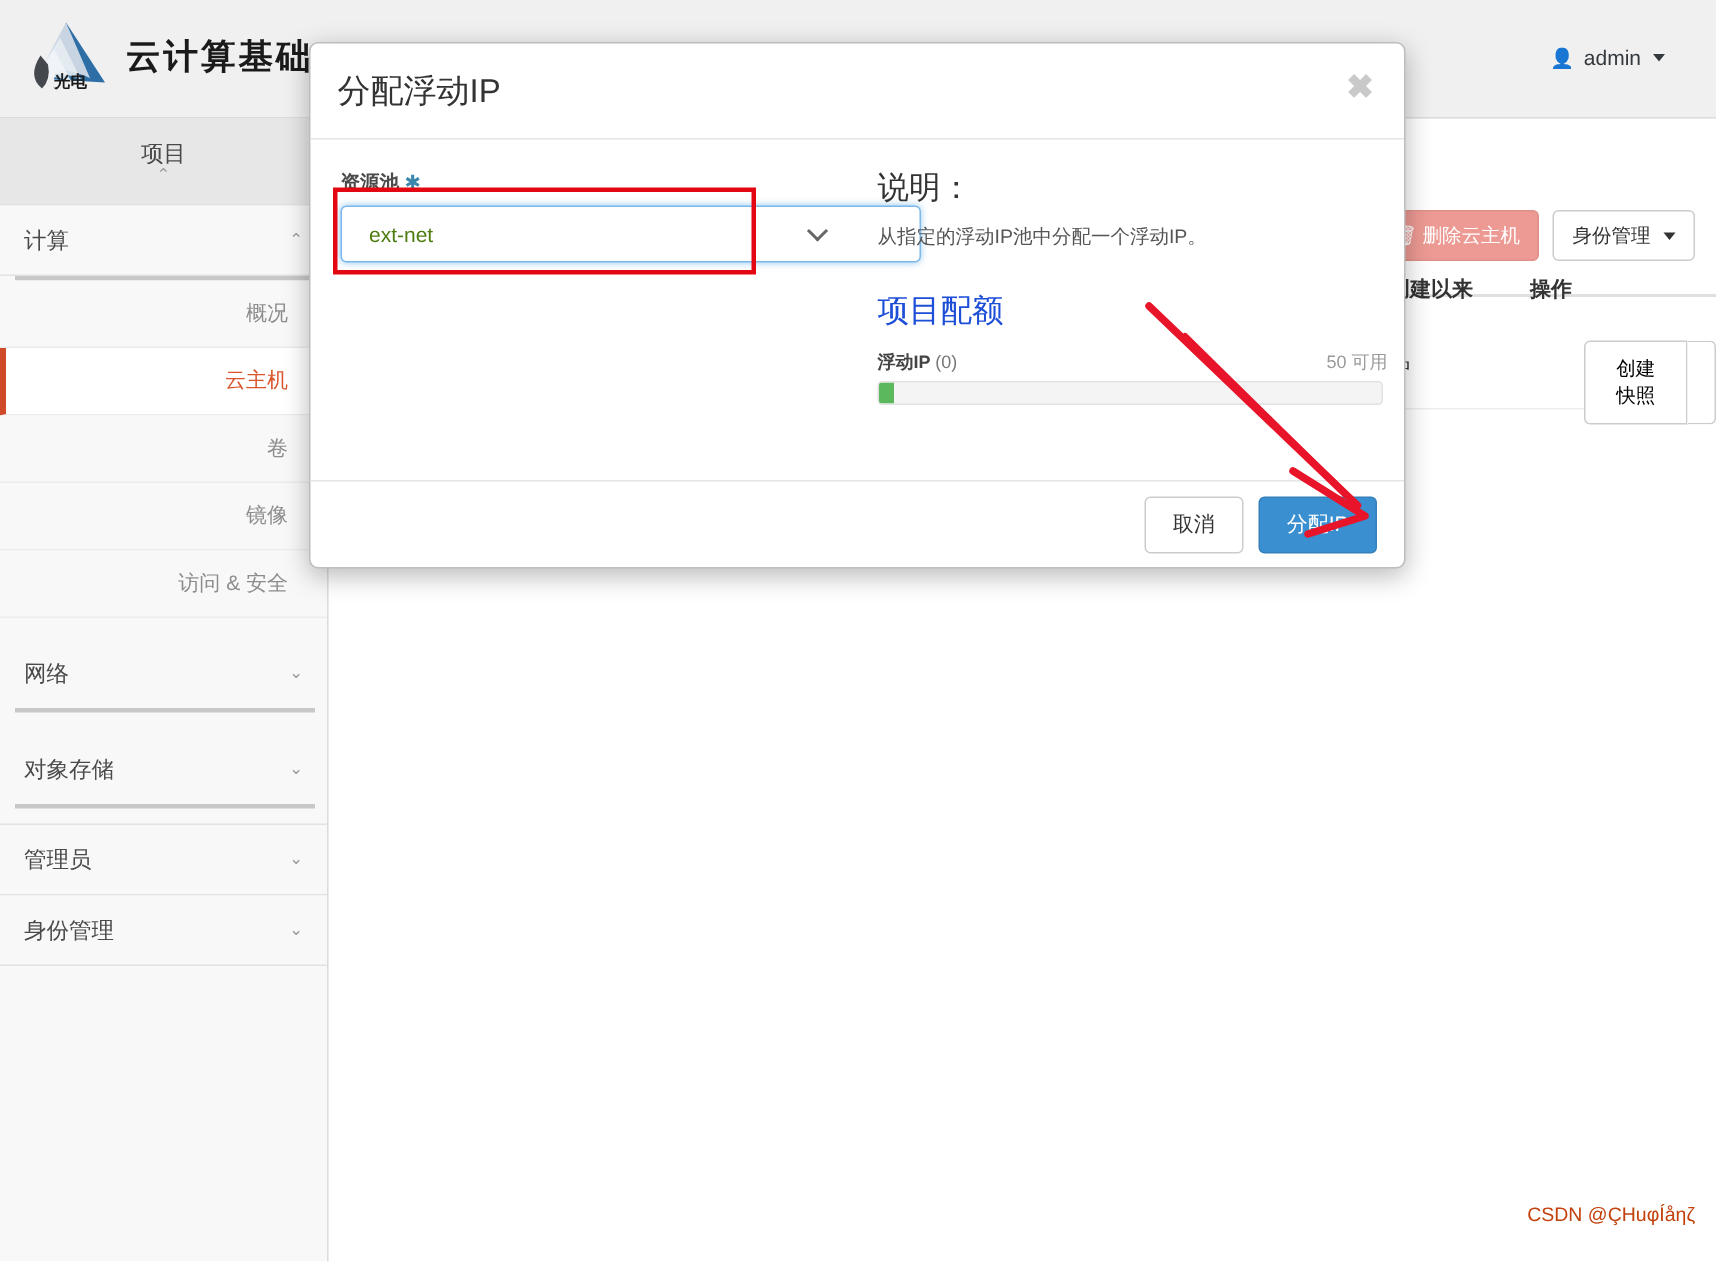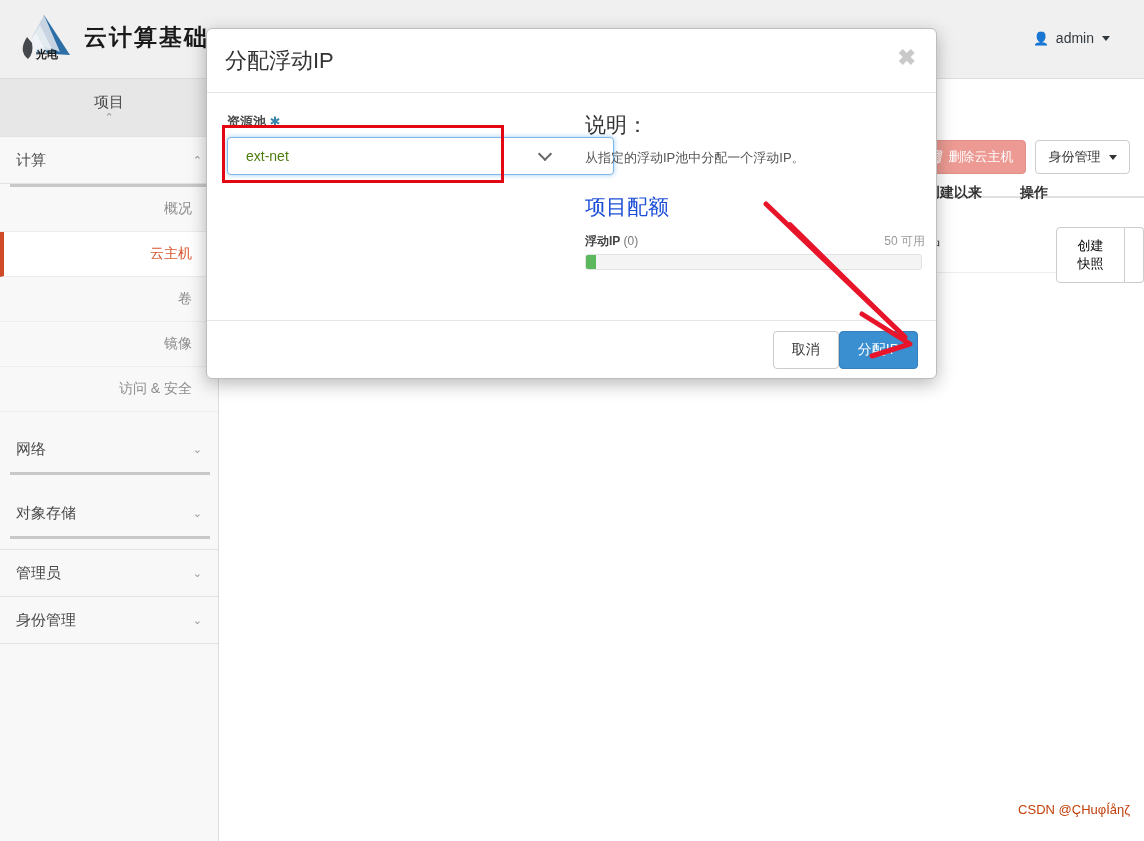--- a/index.html
+++ b/index.html
@@ -207,21 +207,21 @@
     border-radius: 3px; overflow: hidden;
   }
   .progress-bar {
     height: 100%; background: #5cb85c;
   }
   .modal-footer {
     position: absolute; left: 0; bottom: 0;
     width: 100%; height: 58px;
     border-top: 1px solid #e5e5e5;
     display: flex; align-items: center; justify-content: flex-end;
-    padding-right: 18px;
+    gap: 10px; padding-right: 18px;
   }
   .btn-cancel {
     background: #fff; border: 1px solid #ccc; border-radius: 4px;
     font-size: 14px; color: #333; padding: 9px 18px; cursor: pointer;
   }
   .btn-primary {
     background: #3a8fd0; border: 1px solid #357fba; border-radius: 4px;
     font-size: 14px; color: #fff; padding: 9px 18px; cursor: pointer;
   }
 

